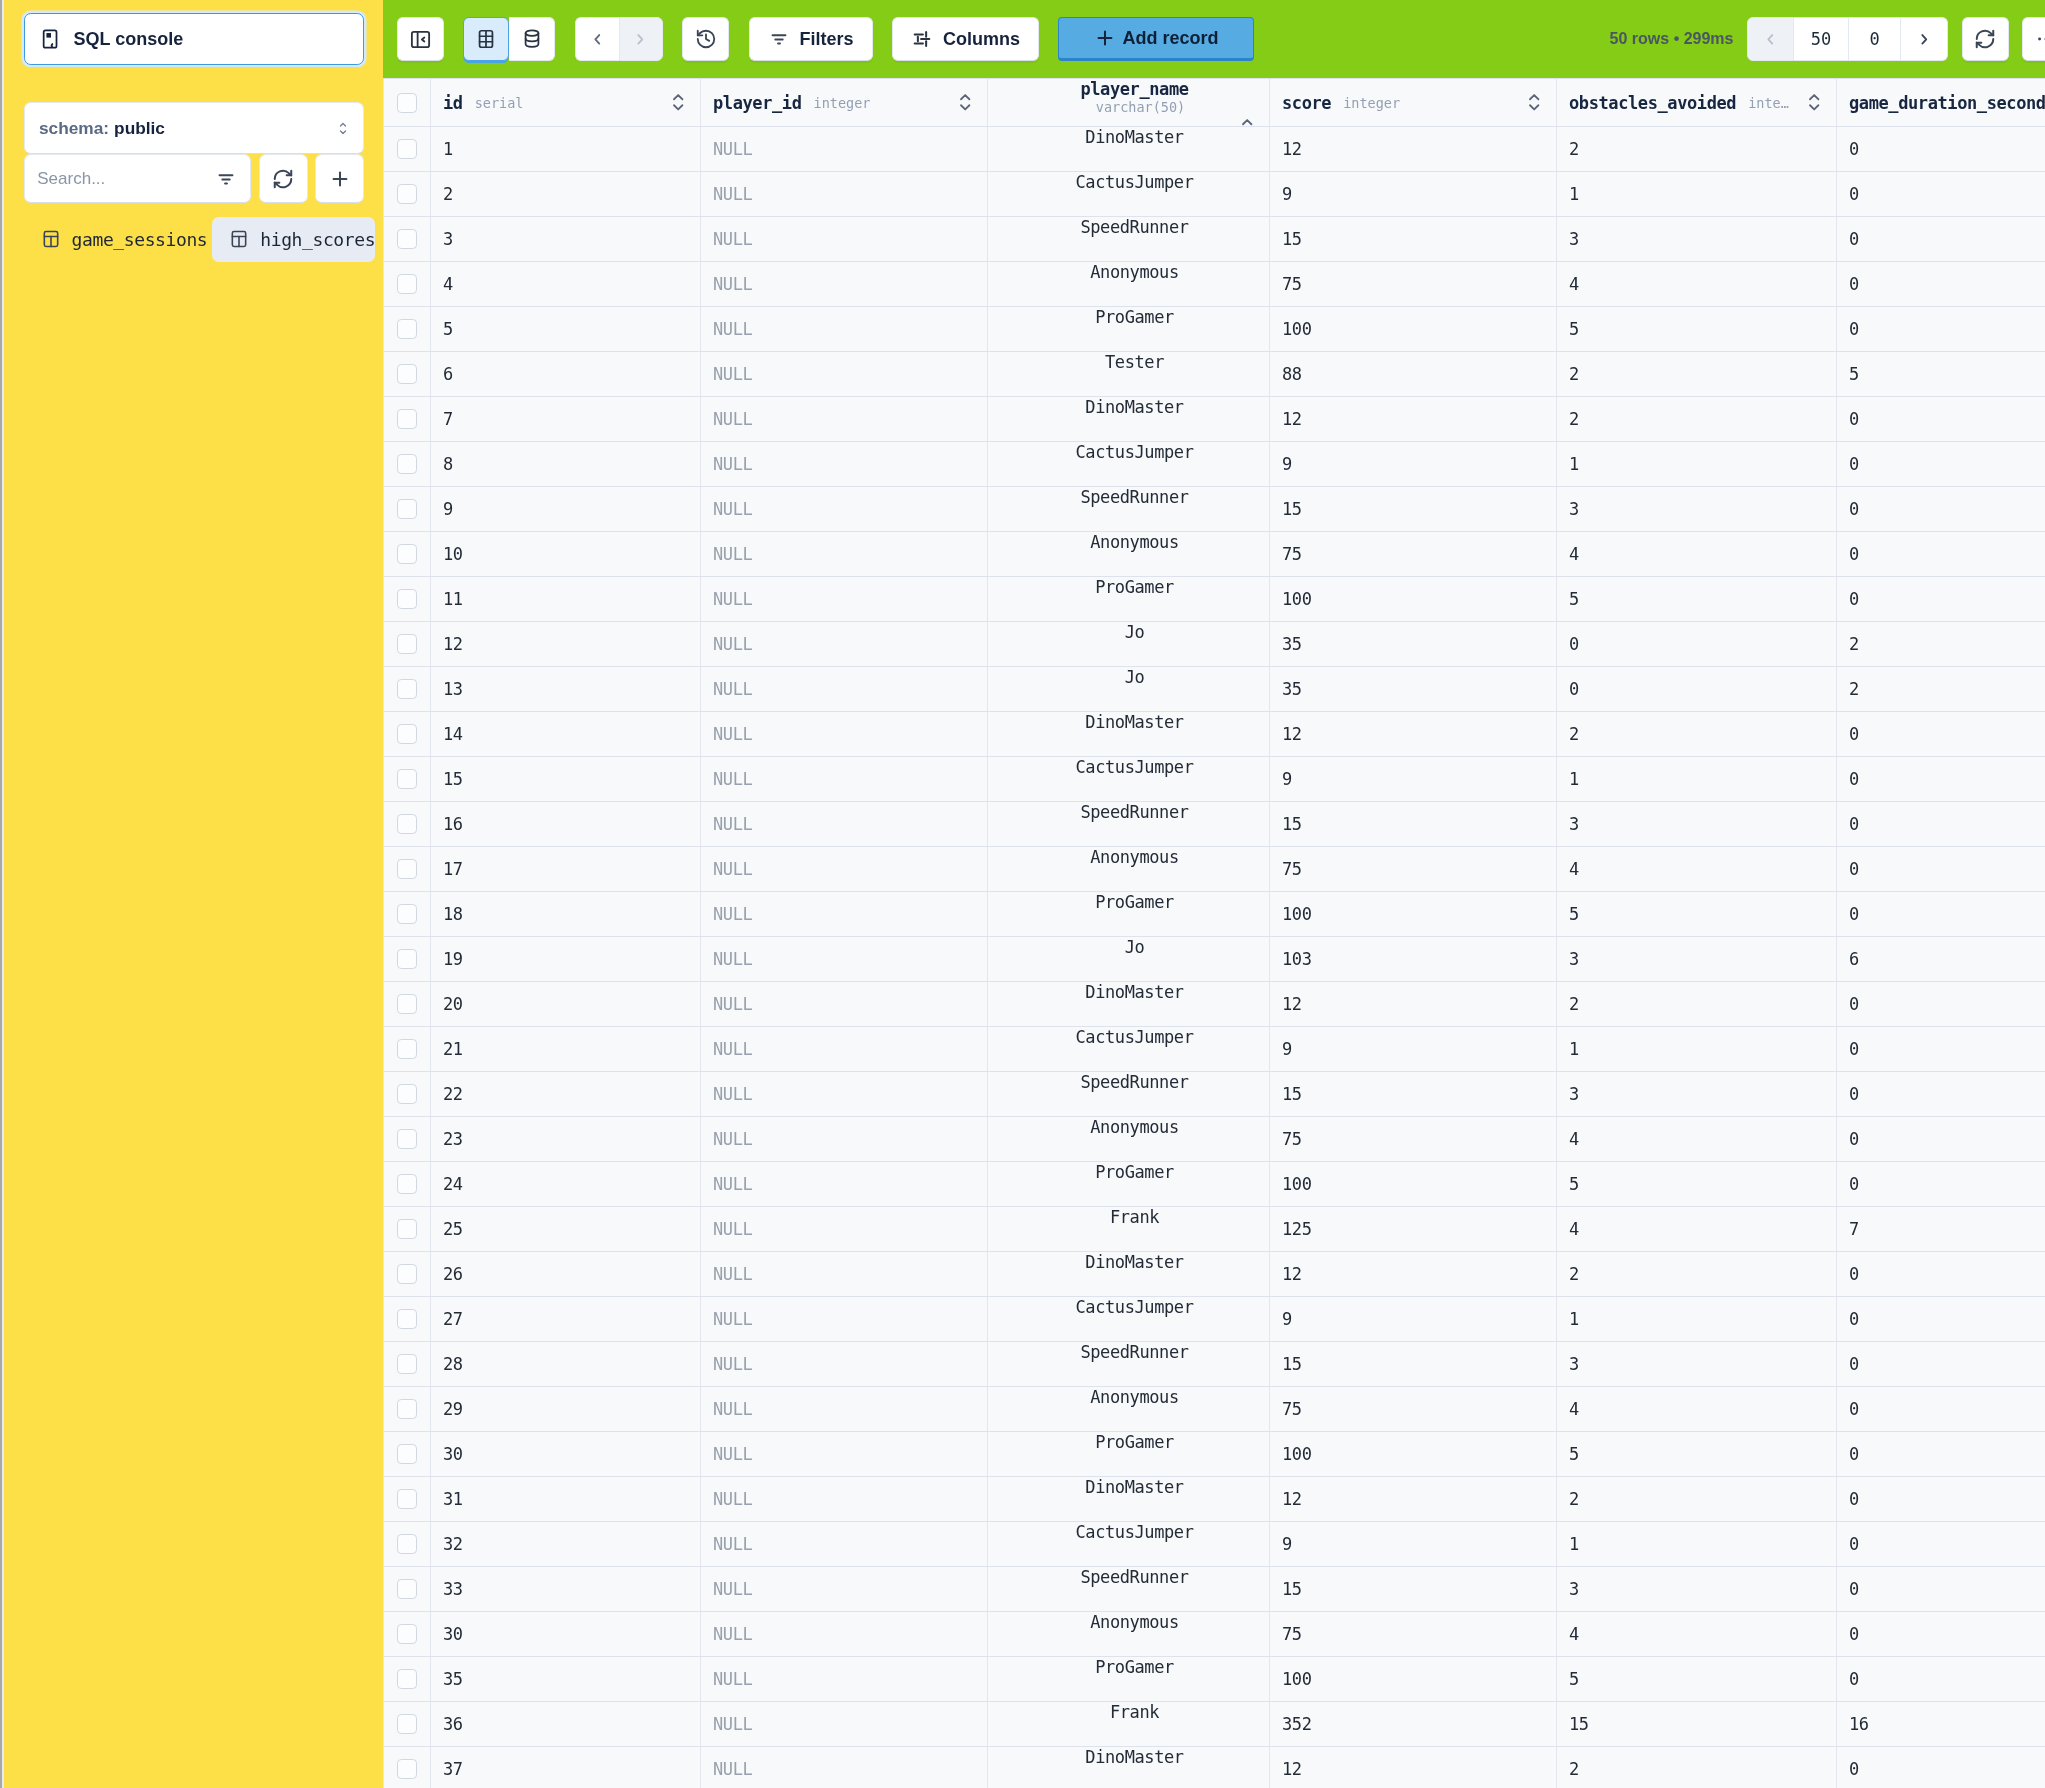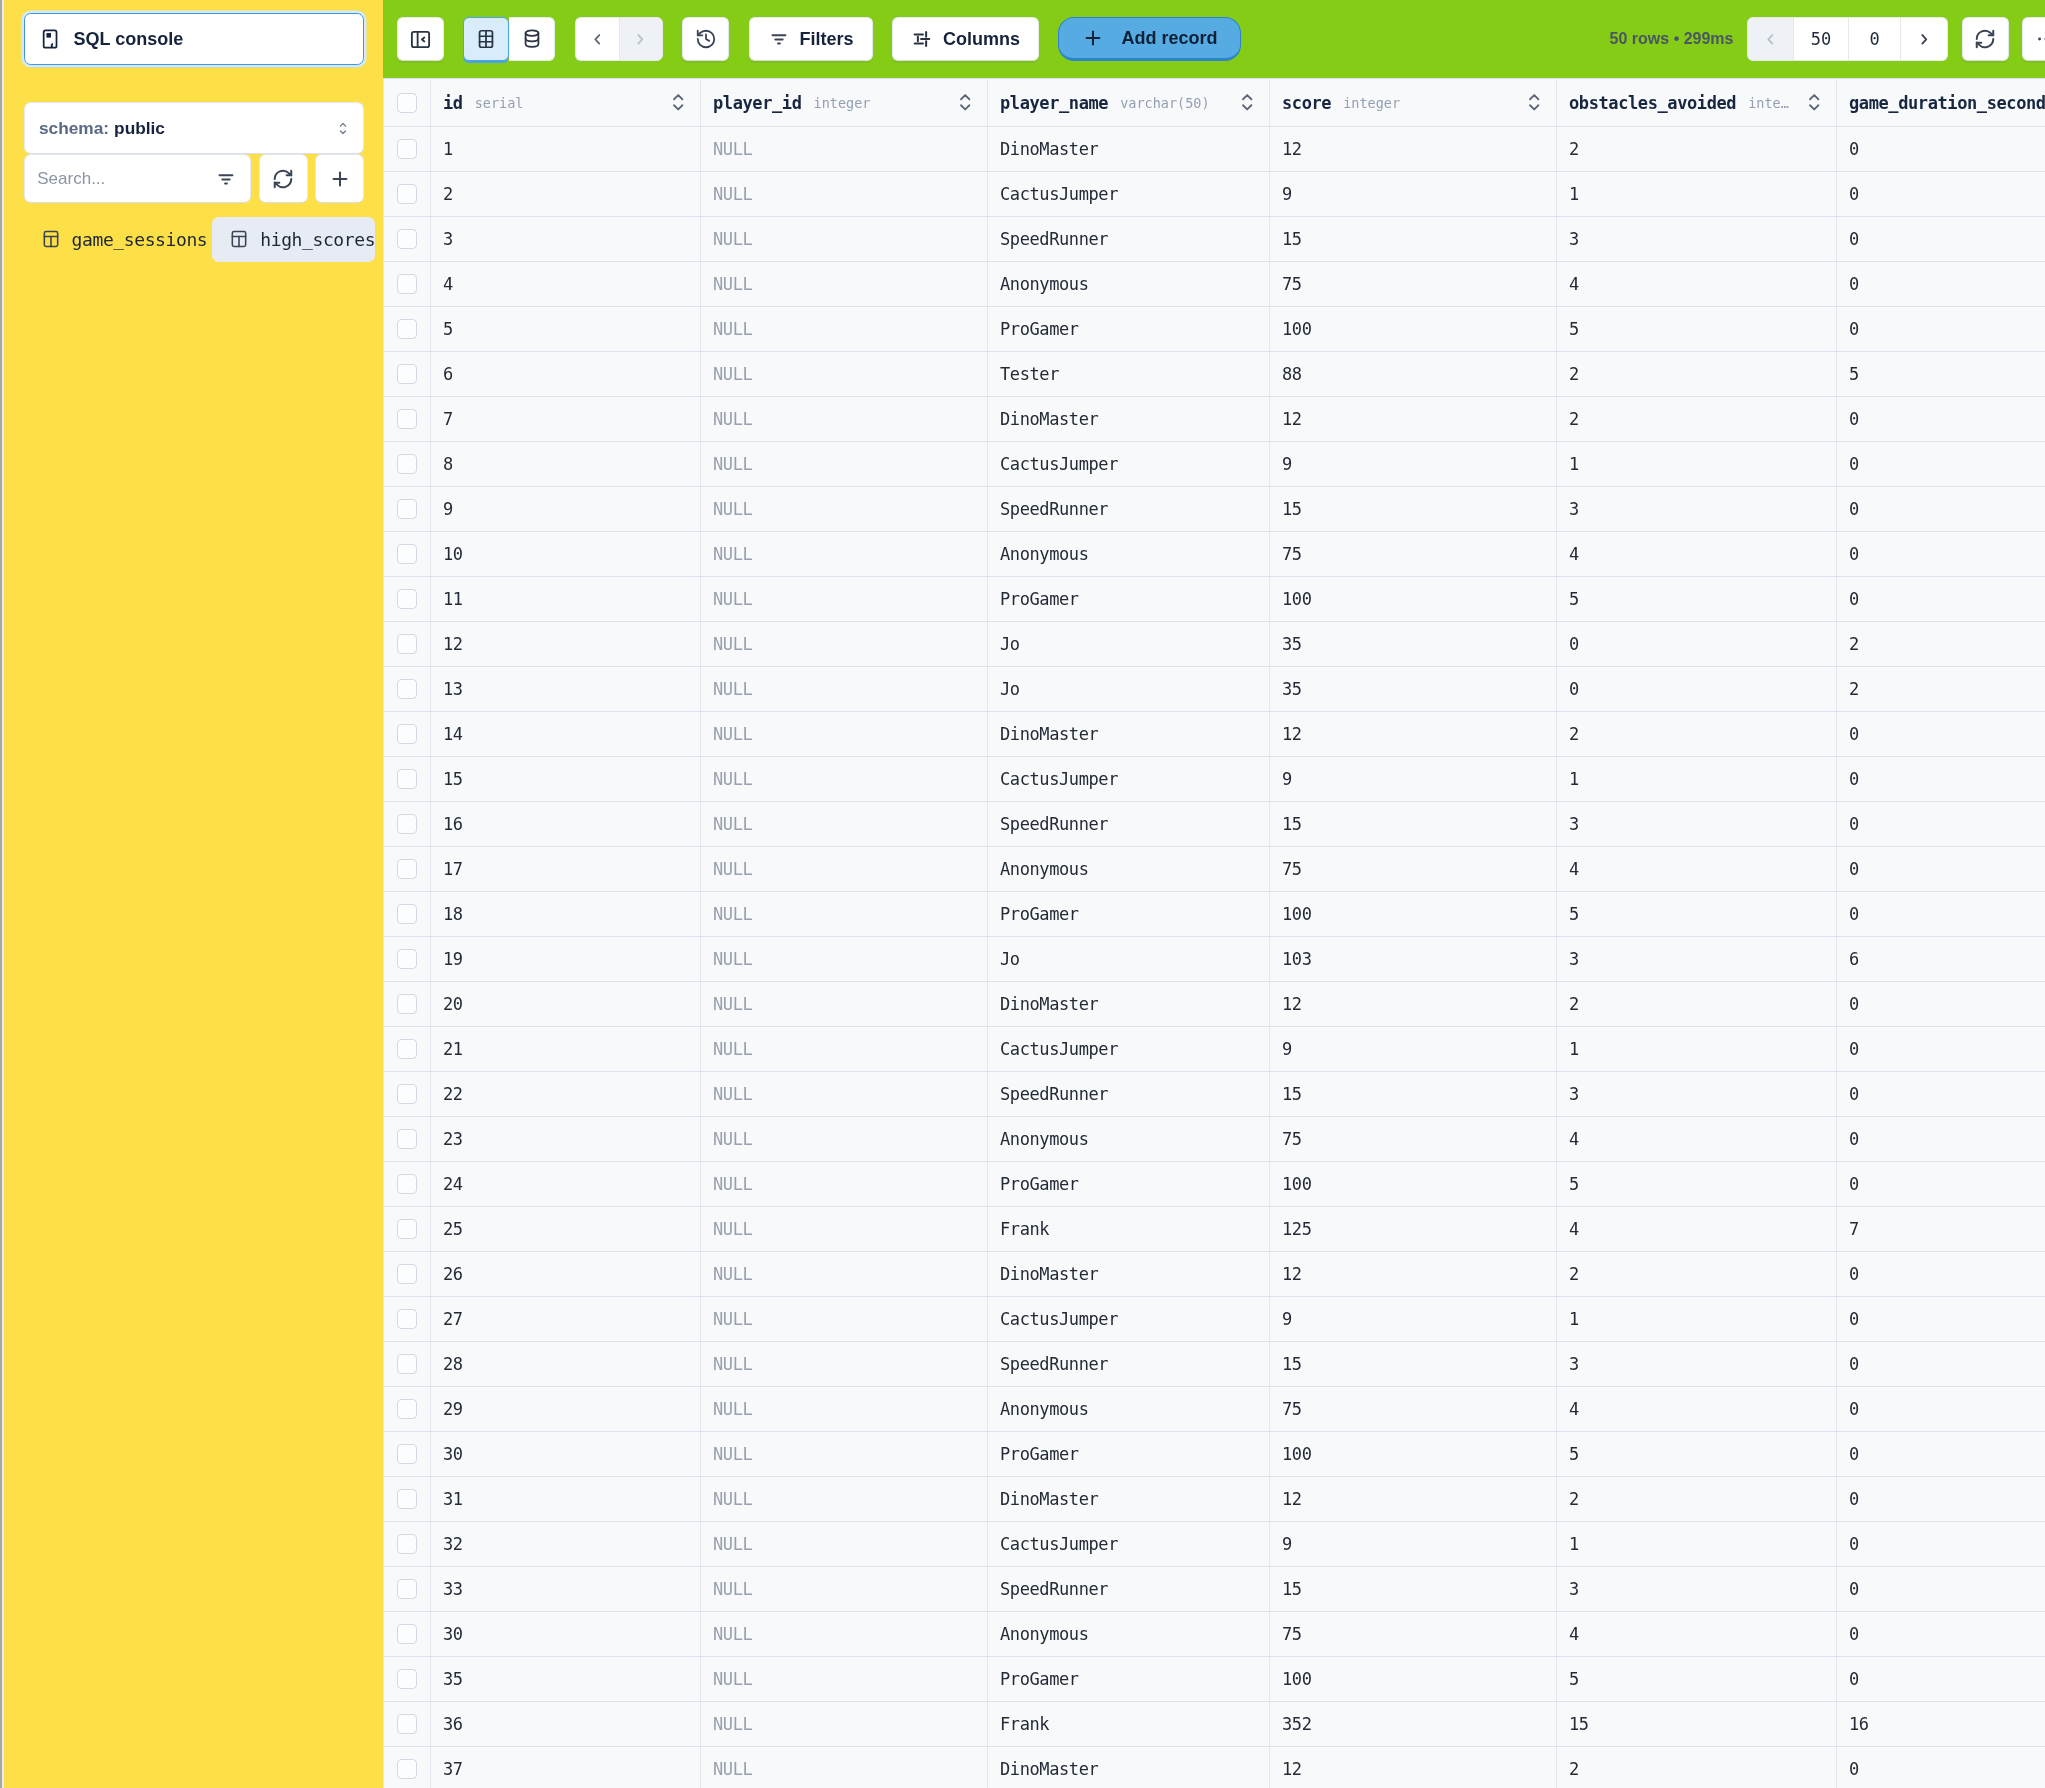--- a/index.html
+++ b/index.html
@@ -59,23 +59,23 @@
   .seg.first { border-radius:6px 0 0 6px; }
   .seg.last  { border-radius:0 6px 6px 0; border-left:none; }
   .seg.selected { background:#d9ecfb; border:1.3px solid #4aa3e2;
     box-shadow:0 2.5px 0 -0.4px #4aa3e2; border-radius:6px; z-index:2; }
   .nav { width:44px; height:44px; display:flex; align-items:center; justify-content:center; }
   .nav.first { border:1.3px solid #e4e8ef; border-right:none; border-radius:6px 0 0 6px;
     background:#fff; cursor:pointer; }
   .nav.last { border:1.3px solid #e4e8ef; border-radius:0 6px 6px 0; background:#eef1f5; }
   .txt-btn { padding:0 18px; gap:10px; }
   .txt-btn .t { font-size:18px; font-weight:700; color:#16233d; }
-  .add-record { height:44px; border-radius:16px; background:#56abe3;
+  .add-record { height:44px; border-radius:4px; background:#56abe3;
     border:1.3px solid #2b84ca; border-bottom-width:3.4px; display:flex; align-items:center;
-    gap:17px; padding:0 23px; cursor:pointer; }
+    gap:6px; padding:0 35px; cursor:pointer; }
   .add-record .t { font-size:18px; font-weight:700; color:#0e2036; }
 
   .tb-right { margin-left:auto; display:flex; align-items:center; gap:13.5px; }
   .status { font-size:16px; font-weight:600; color:#4a5565; white-space:nowrap; }
   .pag { display:flex; }
   .pag > div { height:44px; border:1.3px solid #e4e8ef; display:flex; align-items:center;
     justify-content:center; background:#fff; }
   .pag .prev { width:47px; background:#eef1f5; border-radius:6px 0 0 6px; }
   .pag .size { width:55px; border-left:none; }
   .pag .offs { width:52px; border-left:none; }
@@ -85,21 +85,21 @@
     font-family:"DejaVu Sans Mono", monospace; }
   .dots-btn { margin-right:-24px; }
 
   
   .grid { border-top:1.3px solid #dde2ec; }
   .grid-row { display:flex; border-bottom:1.3px solid #dde2ec; background:#f8f9fb;
     border-left:1.3px solid #e4e8ef; }
   .cell { flex:0 0 auto; border-right:1.3px solid #e2e6ef; display:flex;
     align-items:center; padding-left:12px; overflow:hidden; white-space:nowrap; }
   .c0 { width:47px; justify-content:center; padding-left:0; }
-  .c1 { width:270px; } .c2 { width:287px; } .c3 { width:282px; }
+  .c1 { width:270px; } .c2 { width:287px; } .c3 { width:282px;flex-direction:column; }
   .c4 { width:287px; } .c5 { width:280px; } .c6 { width:254px; border-right:none; }
   .thead .cell { height:47px; }
   .trow .cell { height:44px; }
   .checkbox { width:20px; height:20px; border:1.7px solid #d2d8e2; border-radius:4.2px;
     background:#fcfdfe; cursor:pointer; }
   .hname { font-size:17px; font-weight:700; color:#182741;
     font-family:"DejaVu Sans Mono", monospace; letter-spacing:-0.4px; }
   .htype { font-size:13.5px; color:#93a0b4; margin-left:12px;
     font-family:"DejaVu Sans Mono", monospace; }
   .hsort { margin-left:auto; margin-right:14.4px; flex:0 0 auto; cursor:pointer; }

